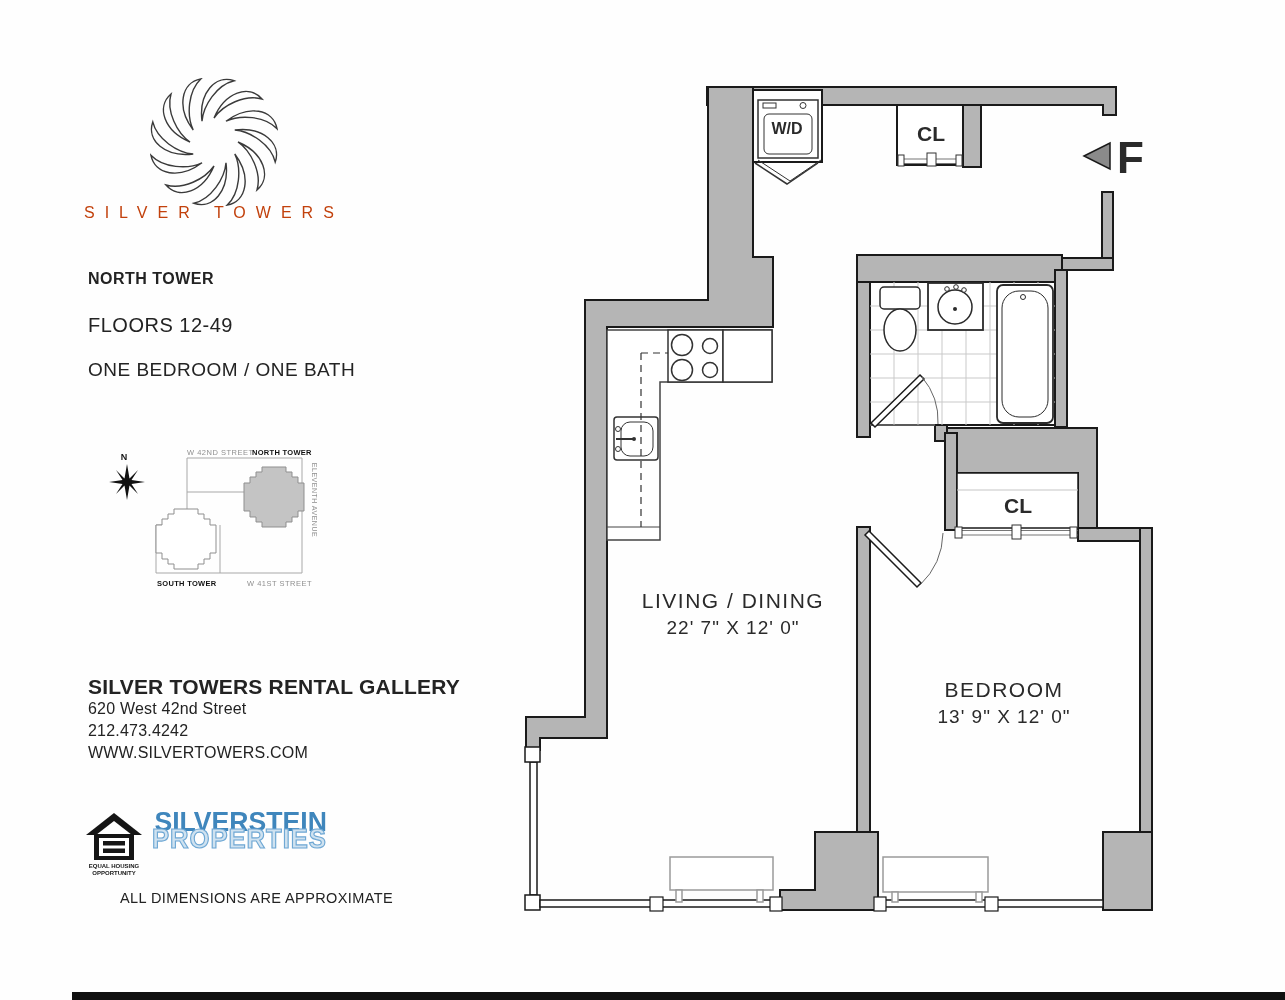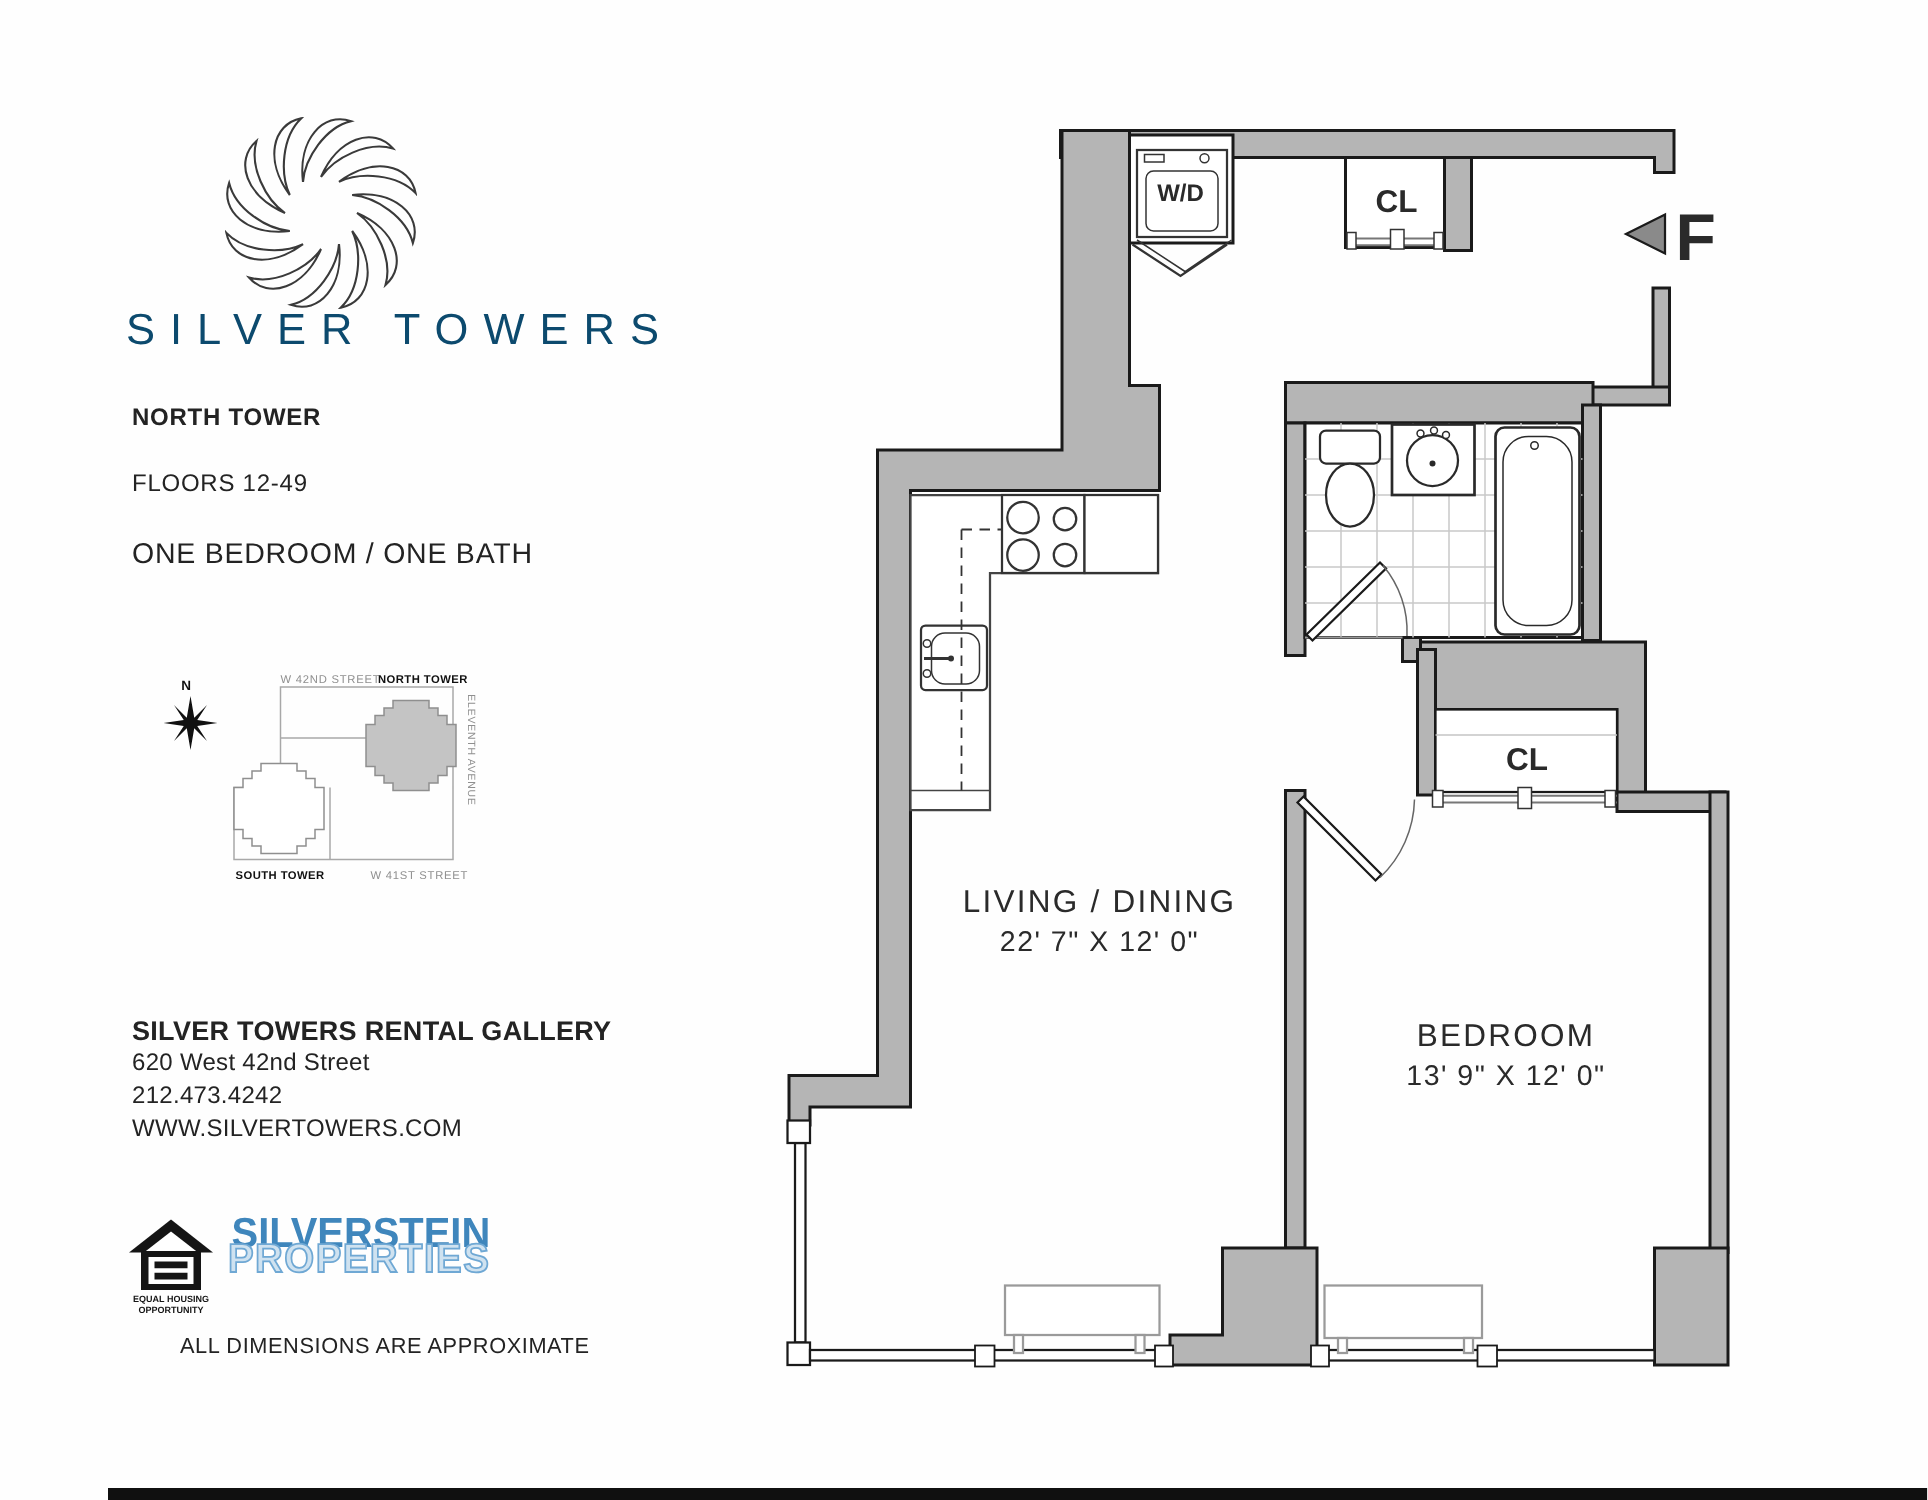--- a/index.html
+++ b/index.html
@@ -1,24 +1,24 @@
 <!DOCTYPE html>
 <html><head>
 <meta charset="utf-8">
 <style>
   html,body{margin:0;padding:0;background:#ffffff;}
   #page{position:relative;width:1285px;height:1000px;background:#fefefe;overflow:hidden;
         font-family:"Liberation Sans",sans-serif;color:#232323;}
   .abs{position:absolute;}
-  #brand-title{left:84px;top:204px;font-size:29px;letter-spacing:10px;color:#0c4a6e;white-space:nowrap;}
+  #brand-title{left:84px;top:204px;font-size:16px;letter-spacing:10px;color:#c2410c;white-space:nowrap;}
   #tower-name{left:88px;top:270px;font-size:16px;font-weight:bold;letter-spacing:.5px;}
-  #floors{left:88px;top:314px;font-size:16px;letter-spacing:.5px;}
+  #floors{left:88px;top:314px;font-size:20px;letter-spacing:.5px;}
   #unit-type{left:88px;top:359px;font-size:19px;letter-spacing:.5px;}
   #contact{left:88px;top:676px;font-size:16px;line-height:22px;letter-spacing:.2px;}
-  #contact .bold{font-weight:bold;font-size:18px;}
+  #contact .bold{font-weight:bold;font-size:21px;}
   #disclaimer{left:88px;top:888px;font-size:14.5px;line-height:21px;letter-spacing:.4px;margin-left:32px;}
   #silverstein{left:152px;top:810px;line-height:24px;text-align:right;}
   #silverstein .l1{font-size:28px;font-weight:bold;color:#3f86bc;transform:scaleX(.95);transform-origin:left;letter-spacing:0px;}
   #silverstein .l2{font-size:27px;font-weight:bold;color:#cfe2f0;-webkit-text-stroke:1.2px #6fa8d4;
                    margin-top:-7px;transform:scaleX(.95);transform-origin:left;letter-spacing:1px;}
   #bottom-bar{left:72px;top:992px;width:1213px;height:8px;background:#101010;}
   svg text{font-family:"Liberation Sans",sans-serif;}
 </style>
 </head>
 <body>

